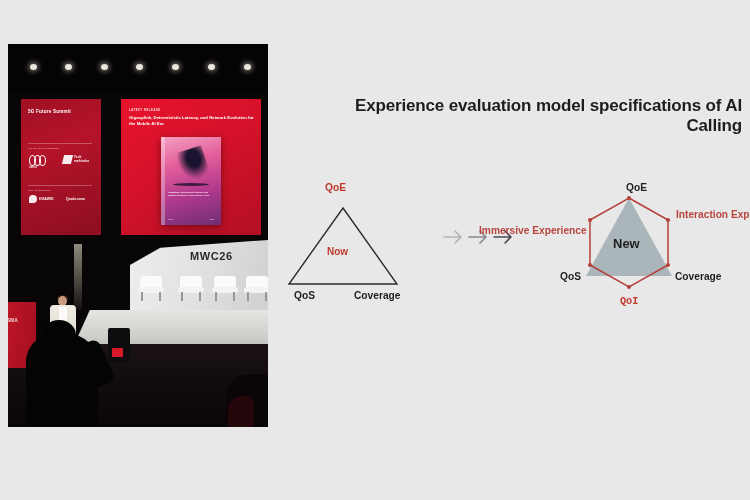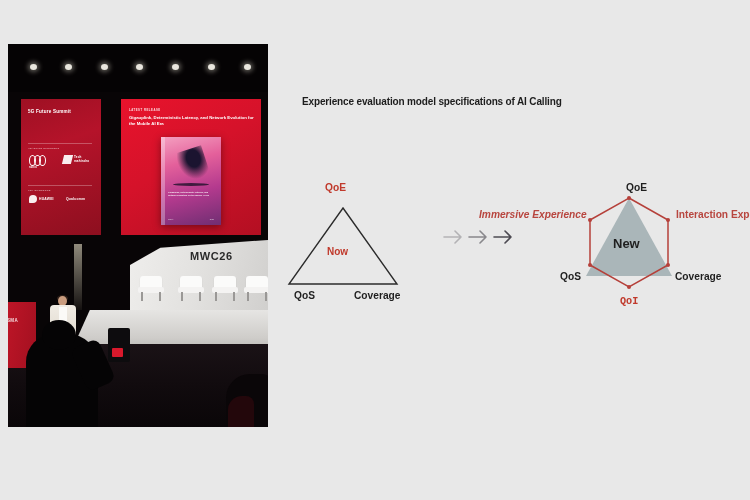--- a/index.html
+++ b/index.html
@@ -98,22 +98,22 @@
   .cam-arm{position:absolute;left:52px;top:8px;width:30px;height:46px;background:#050405;
     transform:rotate(-24deg);border-radius:8px;}
   .cam-box{position:absolute;left:82px;top:-6px;width:22px;height:34px;background:#0d0c0e;border-radius:2px;}
   .cam-red{position:absolute;left:86px;top:14px;width:11px;height:9px;background:#d8192c;border-radius:1px;}
   .blob-r{position:absolute;right:-4px;top:330px;width:46px;height:56px;background:#0a0608;border-radius:24px 10px 0 0;}
   .blob-r2{position:absolute;right:14px;top:352px;width:26px;height:34px;background:#23070b;border-radius:14px 8px 0 0;}
 
   
   .title{
     position:absolute;left:302px;top:96px;width:440px;
-    font-size:10px;font-weight:bold;color:#1d1d1d;letter-spacing:-.15px;
-    text-align:left;
+    font-size:17px;font-weight:bold;color:#1d1d1d;letter-spacing:-.15px;
+    text-align:right;
   }
 
   .diagram{position:absolute;left:282px;top:176px;width:462px;height:150px;}
 
   
   .tri-group{position:absolute;left:0px;top:0px;width:150px;height:140px;}
   .lbl{position:absolute;font-size:10.2px;font-weight:bold;white-space:nowrap;}
   .lbl.red{color:#c0392b;}
   .lbl.dark{color:#1f1f1f;}
   .lbl.red2{color:#b8463f;}
@@ -265,21 +265,21 @@
         <circle cx="95" cy="26" r="2" fill="#b5403a"></circle>
         <circle cx="134" cy="48" r="2" fill="#b5403a"></circle>
         <circle cx="134" cy="93" r="2" fill="#b5403a"></circle>
         <circle cx="95" cy="115" r="2" fill="#b5403a"></circle>
         <circle cx="56" cy="93" r="2" fill="#b5403a"></circle>
         <circle cx="56" cy="48" r="2" fill="#b5403a"></circle>
       </svg>
 
       <div class="lbl dark" style="left:79px;top:64px;font-size:13px;">New</div>
 
-      <div class="lbl red2" style="left:-55px;top:36px;text-align:center;width:105px;line-height:1.35;font-style:italic;">
+      <div class="lbl red2" style="left:-55px;top:52px;text-align:center;width:105px;line-height:1.35;">
         <span>Immersive Experience</span>
       </div>
 
       <div class="lbl red2" style="left:142px;top:36px;width:80px;line-height:1.35;">
         <span>Interaction Experience</span>
       </div>
 
       <div class="lbl dark" style="left:26px;top:99px;">QoS</div>
       <div class="lbl dark" style="left:141px;top:99px;">Coverage</div>
       <div class="lbl red" style="left:86px;top:124px;font-family:Liberation Mono, monospace;">QoI</div>

